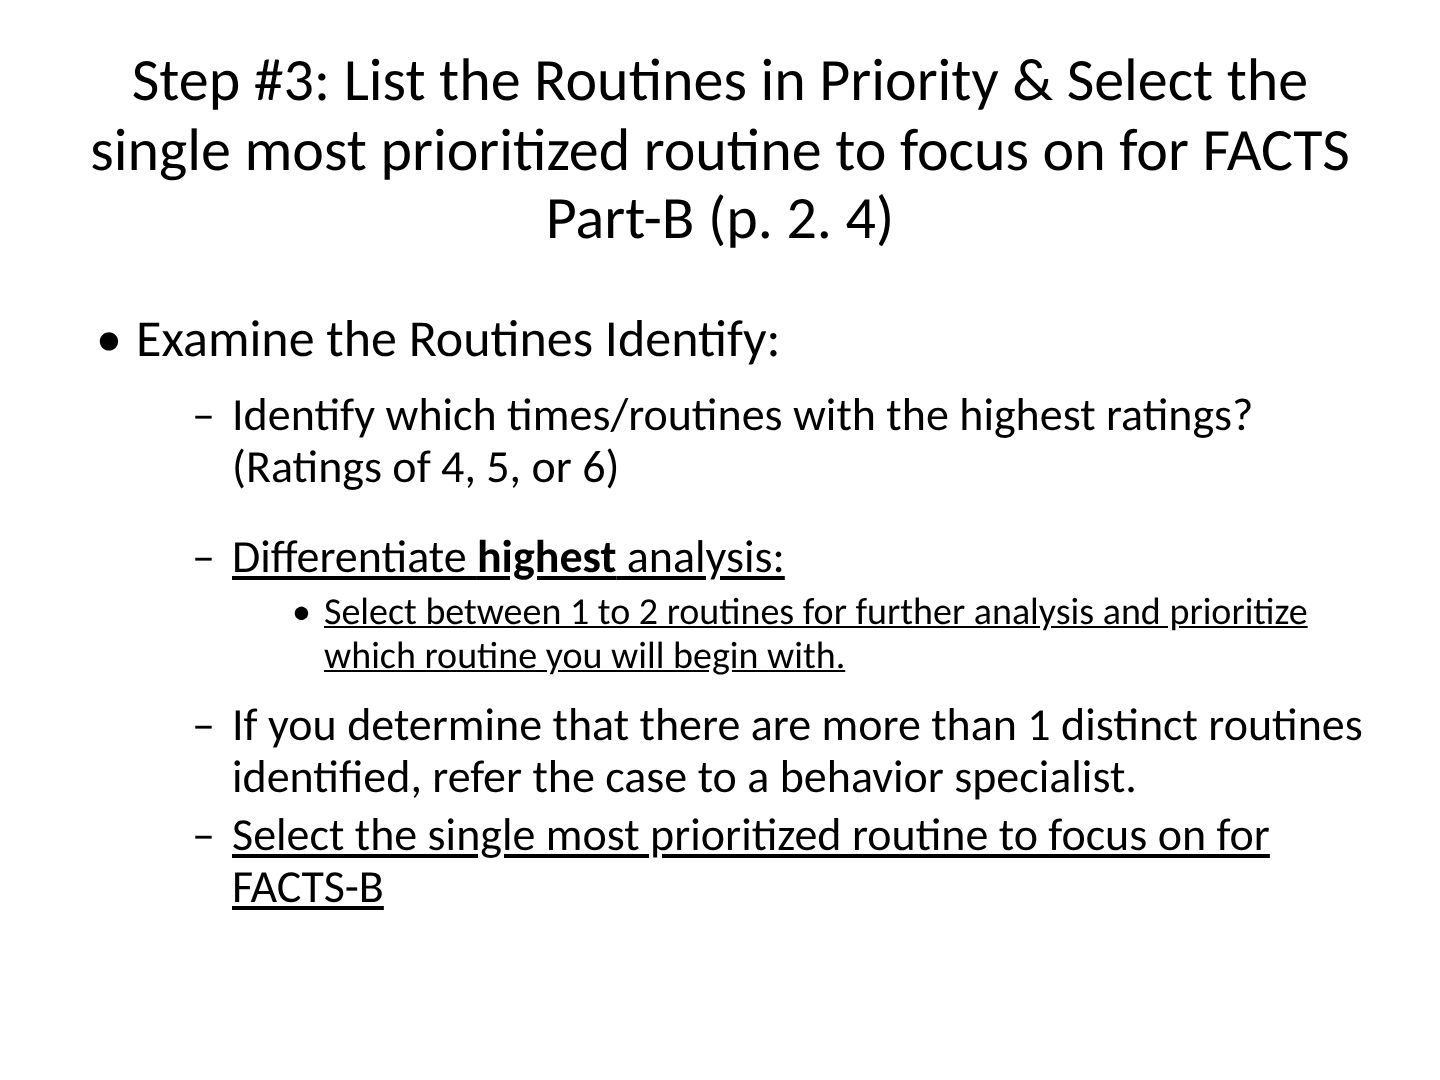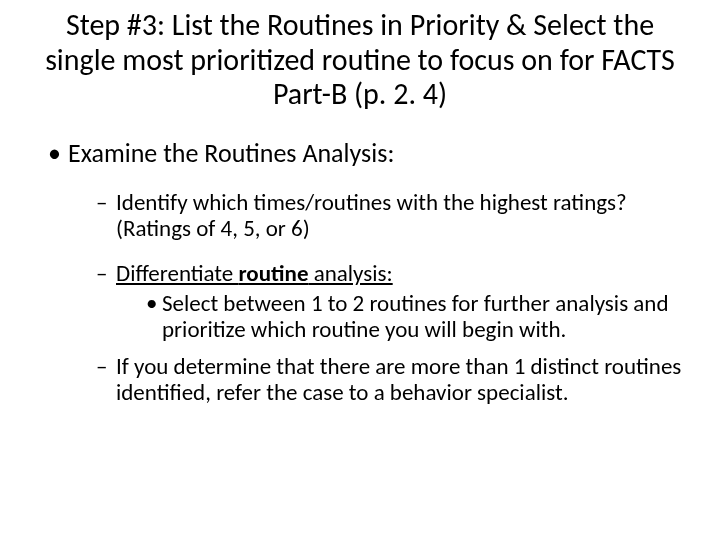--- a/index.html
+++ b/index.html
@@ -8,21 +8,21 @@
     width: 720px;
     height: 540px;
     background: #fff;
     font-family: Calibri, "Segoe UI", Arial, sans-serif;
     color: #000;
   }
   .slide {
     box-sizing: border-box;
     width: 720px;
     height: 540px;
-    padding: 8px 30px 0 30px;
+    padding: 24px 30px 0 30px;
   }
   .title {
     text-align: center;
     font-size: 30px;
     line-height: 1.15;
     margin: 0 10px 26px 10px;
     font-weight: 400;
   }
   ul { margin: 0; padding: 0; list-style: none; }
 
@@ -34,21 +34,21 @@
     padding-left: 20px;
   }
   .lvl1 > li::before {
     content: "•";
     position: absolute;
     left: 0;
     top: 0;
   }
 
   .lvl2 {
-    margin-top: 20px;
+    margin-top: 10px;
   }
   .lvl2 > li {
     font-size: 23px;
     line-height: 1.15;
     margin: 0 0 18px 28px;
     position: relative;
     padding-left: 20px;
   }
   .lvl2 > li::before {
     content: "–";
@@ -56,63 +56,67 @@
     left: 0;
     top: 0;
   }
   .lvl2 > li.tight { margin-bottom: 4px; }
   .lvl2 > li.tight2 { margin-bottom: 2px; }
 
   .lvl3 {
     margin-top: 4px;
   }
   .lvl3 > li {
-    font-size: 23px;
+    font-size: 19px;
     line-height: 1.15;
     margin: 0 0 10px 30px;
     position: relative;
     padding-left: 16px;
+    text-decoration: underline;
   }
   .lvl3 > li::before {
     content: "•";
     position: absolute;
     left: 0;
     top: 0;
   }
 
   .u { text-decoration: underline; }
   .b { font-weight: bold; }
 </style>
 </head>
 <body>
 
 <div class="slide">
 
   <h1 class="title">Step #3: List the Routines in Priority &amp; Select the single most prioritized routine to focus on for FACTS Part-B (p. 2. 4)</h1>
 
   <ul class="lvl1">
     <li>
-      <span>Examine the Routines Analysis:</span>
+      <span>Examine the Routines Identify:</span>
       <ul class="lvl2">
 
         <li>
           <span>Identify which times/routines with the highest ratings? (Ratings of 4, 5, or 6)</span>
         </li>
 
         <li class="tight">
-          <span class="u"><span>Differentiate </span><span class="b">routine</span><span> analysis:</span></span>
+          <span class="u"><span>Differentiate </span><span class="b">highest</span><span> analysis:</span></span>
           <ul class="lvl3">
             <li>
               <span>Select between 1 to 2 routines for further analysis and prioritize which routine you will begin with.</span>
             </li>
           </ul>
         </li>
 
         <li class="tight2">
           <span>If you determine that there are more than 1 distinct routines identified, refer the case to a behavior specialist.</span>
         </li>
 
+        <li class="tight2">
+          <span class="u">Select the single most prioritized routine to focus on for FACTS-B</span>
+        </li>
 
       </ul>
     </li>
   </ul>
 
 </div>
 
 </body></html>

